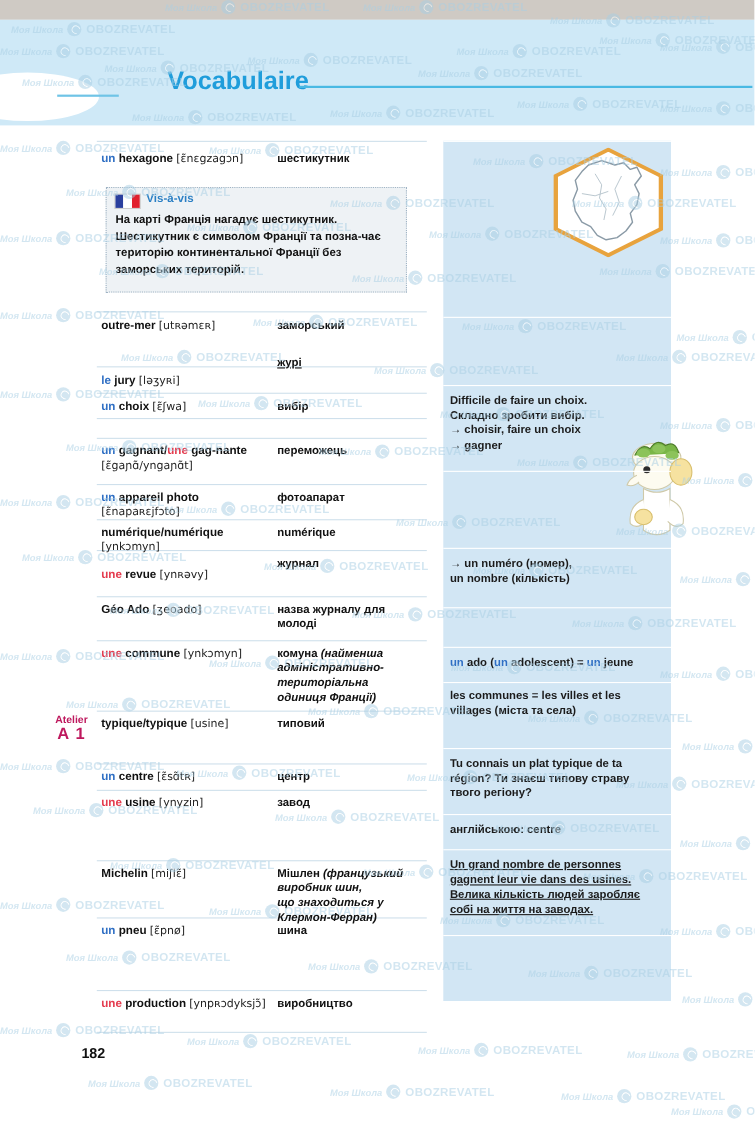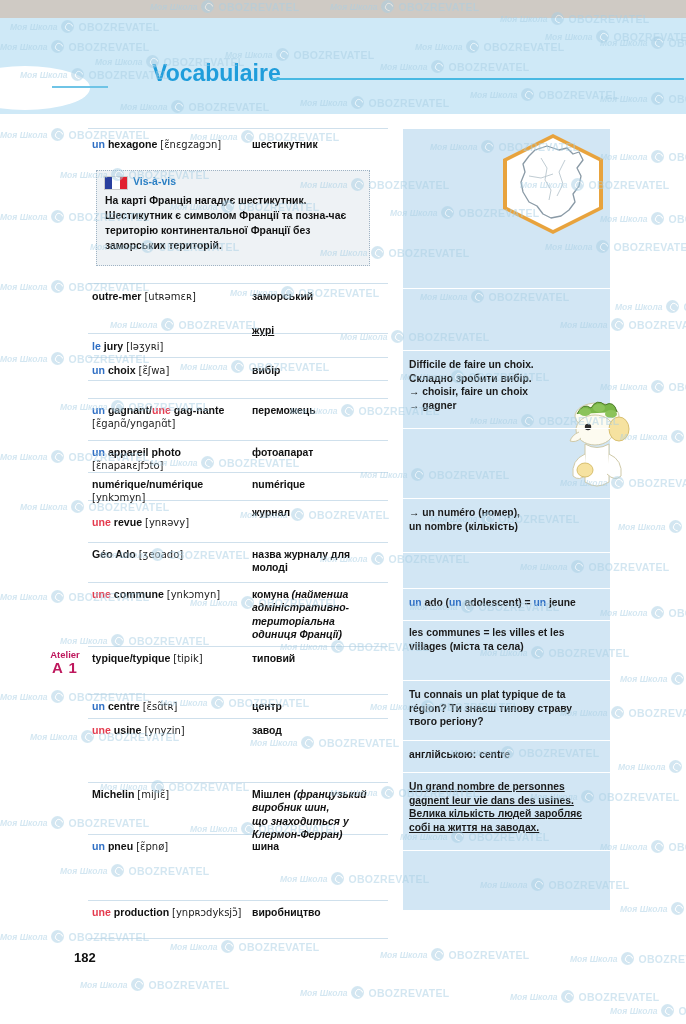--- a/index.html
+++ b/index.html
@@ -238,21 +238,21 @@
       <div class="vterm" style="top: 318px;"><span class="art-blue">un</span> appareil photo <span class="ipa">[ɛ̃napaʀɛjfɔto]</span></div>
       <div class="vtrans" style="top: 318px;">фотоапарат</div>
       <div class="vterm" style="top: 350px;">numérique/numérique <span class="ipa">[ynkɔmyn]</span></div>
       <div class="vtrans" style="top: 350px;">numérique</div>
       <div class="vterm" style="top: 360px; margin-top: 28px;"><span class="art-red">une</span> revue <span class="ipa">[ynʀəvy]</span></div>
       <div class="vtrans" style="top: 378px;">журнал</div>
       <div class="vterm" style="top: 420px;">Géo Ado <span class="ipa">[ʒeoado]</span></div>
       <div class="vtrans" style="top: 420px;">назва журналу для<br>молоді</div>
       <div class="vterm" style="top: 460px;"><span class="art-red">une</span> commune <span class="ipa">[ynkɔmyn]</span></div>
       <div class="vtrans" style="top: 460px;">комуна <span class="ital">(найменша</span><br><span class="ital">адміністративно-</span><br><span class="ital">територіальна</span><br><span class="ital">одиниця Франції)</span></div>
-      <div class="vterm" style="top: 524px;">typique/typique <span class="ipa">[tipik]</span></div>
+      <div class="vterm" style="top: 524px;">typique/typique <span class="ipa">[usine]</span></div>
       <div class="vtrans" style="top: 524px;">типовий</div>
       <div class="vterm" style="top: 572px;"><span class="art-blue">un</span> centre <span class="ipa">[ɛ̃sɑ̃tʀ]</span></div>
       <div class="vtrans" style="top: 572px;">центр</div>
       <div class="vterm" style="top: 596px;"><span class="art-red">une</span> usine <span class="ipa">[ynyzin]</span></div>
       <div class="vtrans" style="top: 596px;">завод</div>
       <div class="vterm" style="top: 660px;">Michelin <span class="ipa">[miʃlɛ̃]</span></div>
       <div class="vtrans" style="top: 660px;">Мішлен <span class="ital">(французький</span><br><span class="ital">виробник шин,</span><br><span class="ital">що знаходиться у</span><br><span class="ital">Клермон-Ферран)</span></div>
       <div class="vterm" style="top: 712px;"><span class="art-blue">un</span> pneu <span class="ipa">[ɛ̃pnø]</span></div>
       <div class="vtrans" style="top: 712px;">шина</div>
       <div class="vterm" style="top: 778px;"><span class="art-red">une</span> production <span class="ipa">[ynpʀɔdyksjɔ̃]</span></div>

